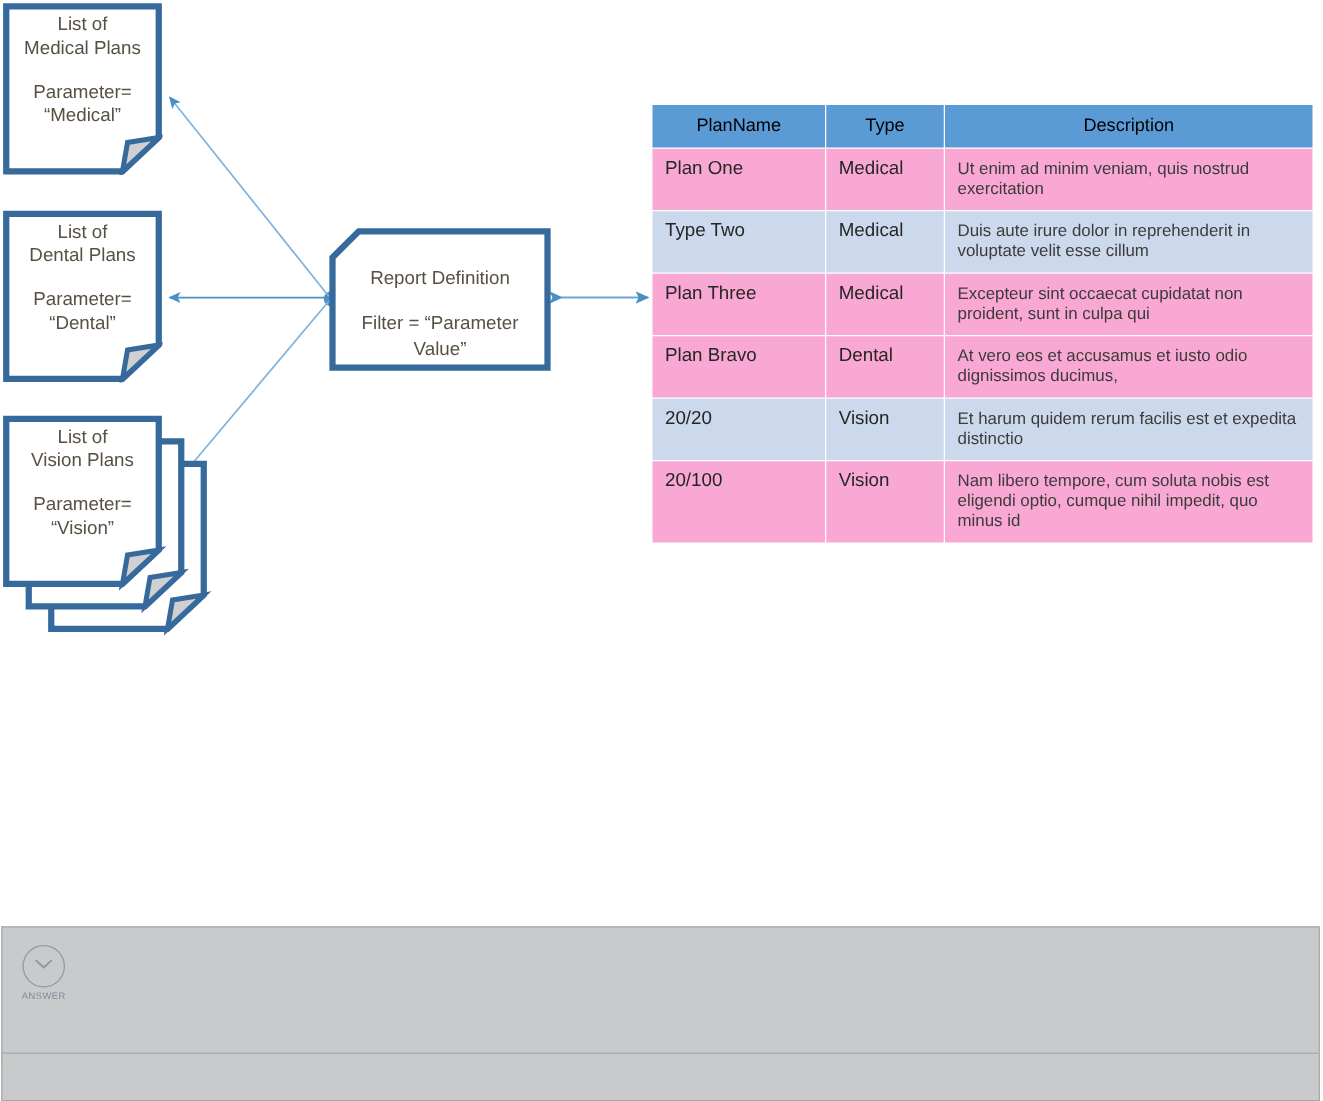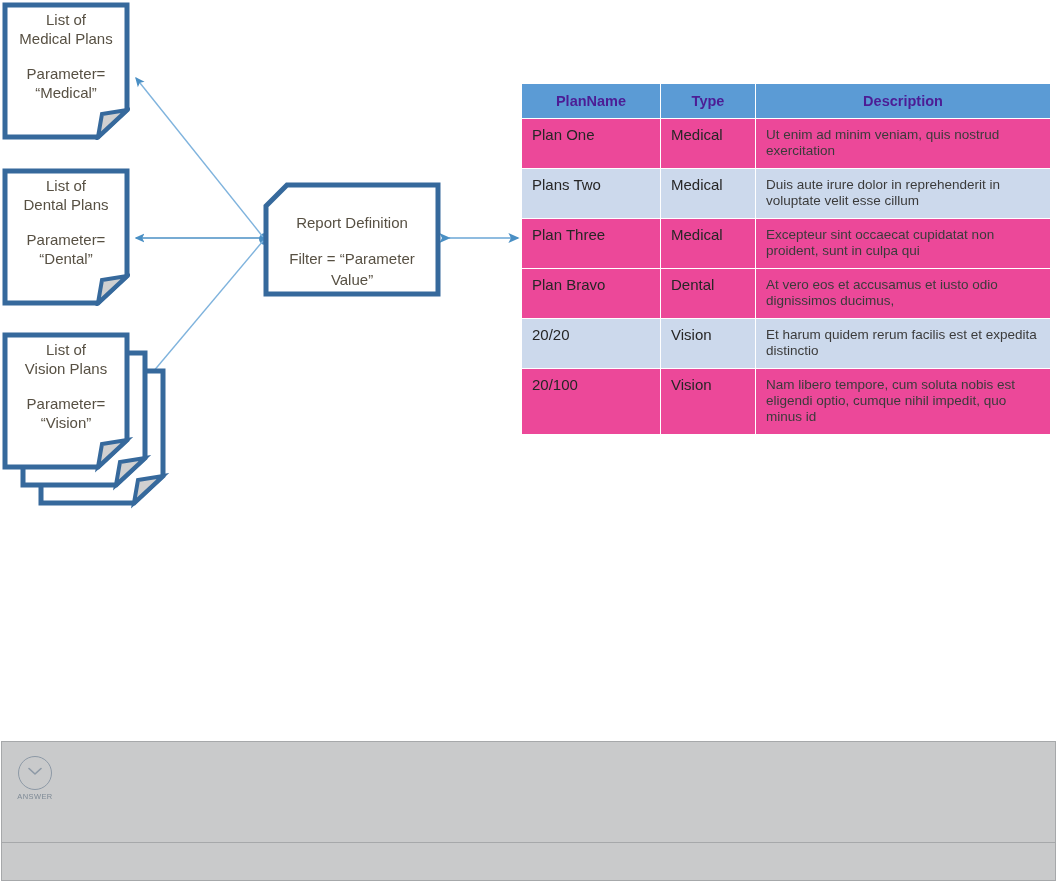--- a/index.html
+++ b/index.html
@@ -77,23 +77,23 @@
     left: 521px;
     top: 83px;
     width: 528px;
     border-collapse: separate;
     border-spacing: 1px 1px;
     background: #ffffff;
     table-layout: fixed;
   }
   #plan-table th {
     background: #5b9bd5;
-    color: #4c1d95;
+    color: #000000;
     font-size: 14.5px;
-    font-weight: bold;
+    font-weight: normal;
     padding: 9px 10px;
     vertical-align: middle;
   }
   #plan-table td {
     font-size: 14px;
     color: #2b2b2b;
     padding: 8px 10px 9px 10px;
     vertical-align: top;
     line-height: 16px;
   }
@@ -103,21 +103,21 @@
   }
   #plan-table td.c-type {
     font-size: 15px;
     color: #262626;
   }
   #plan-table td.c-desc {
     font-size: 13.5px;
     color: #3b3b3b;
     line-height: 16px;
   }
-  #plan-table tbody tr.row-odd td { background: #ec4899; }
+  #plan-table tbody tr.row-odd td { background: #f9a8d4; }
   #plan-table tbody tr.row-even td { background: #ccd9ec; }
 
   .col-name  { width: 138px; }
   .col-type  { width: 94px; }
   .col-desc  { width: 294px; }
 
   
   #bottom-area {
     position: absolute;
     left: 0;
@@ -258,21 +258,21 @@
         <th>Description</th>
       </tr>
     </thead>
     <tbody id="plan-table-body">
         <tr class="row-odd">
           <td class="c-name">Plan One</td>
           <td class="c-type">Medical</td>
           <td class="c-desc">Ut enim ad minim veniam, quis nostrud exercitation</td>
         </tr>
         <tr class="row-even">
-          <td class="c-name">Plans Two</td>
+          <td class="c-name">Type Two</td>
           <td class="c-type">Medical</td>
           <td class="c-desc">Duis aute irure dolor in reprehenderit in voluptate velit esse cillum</td>
         </tr>
         <tr class="row-odd">
           <td class="c-name">Plan Three</td>
           <td class="c-type">Medical</td>
           <td class="c-desc">Excepteur sint occaecat cupidatat non proident, sunt in culpa qui</td>
         </tr>
         <tr class="row-odd">
           <td class="c-name">Plan Bravo</td>

